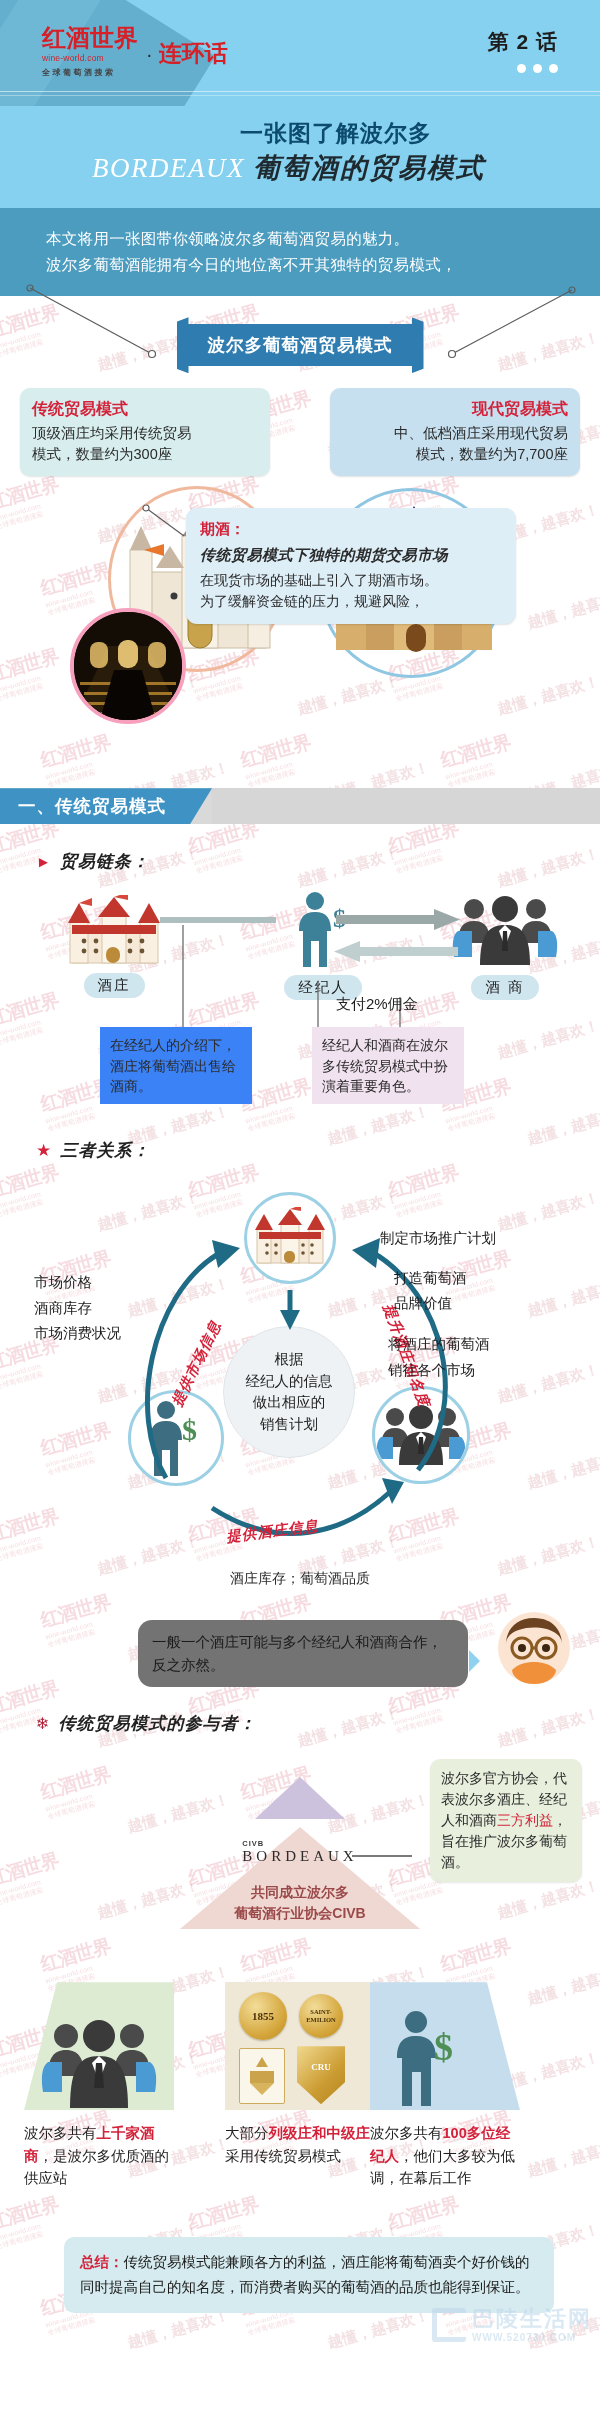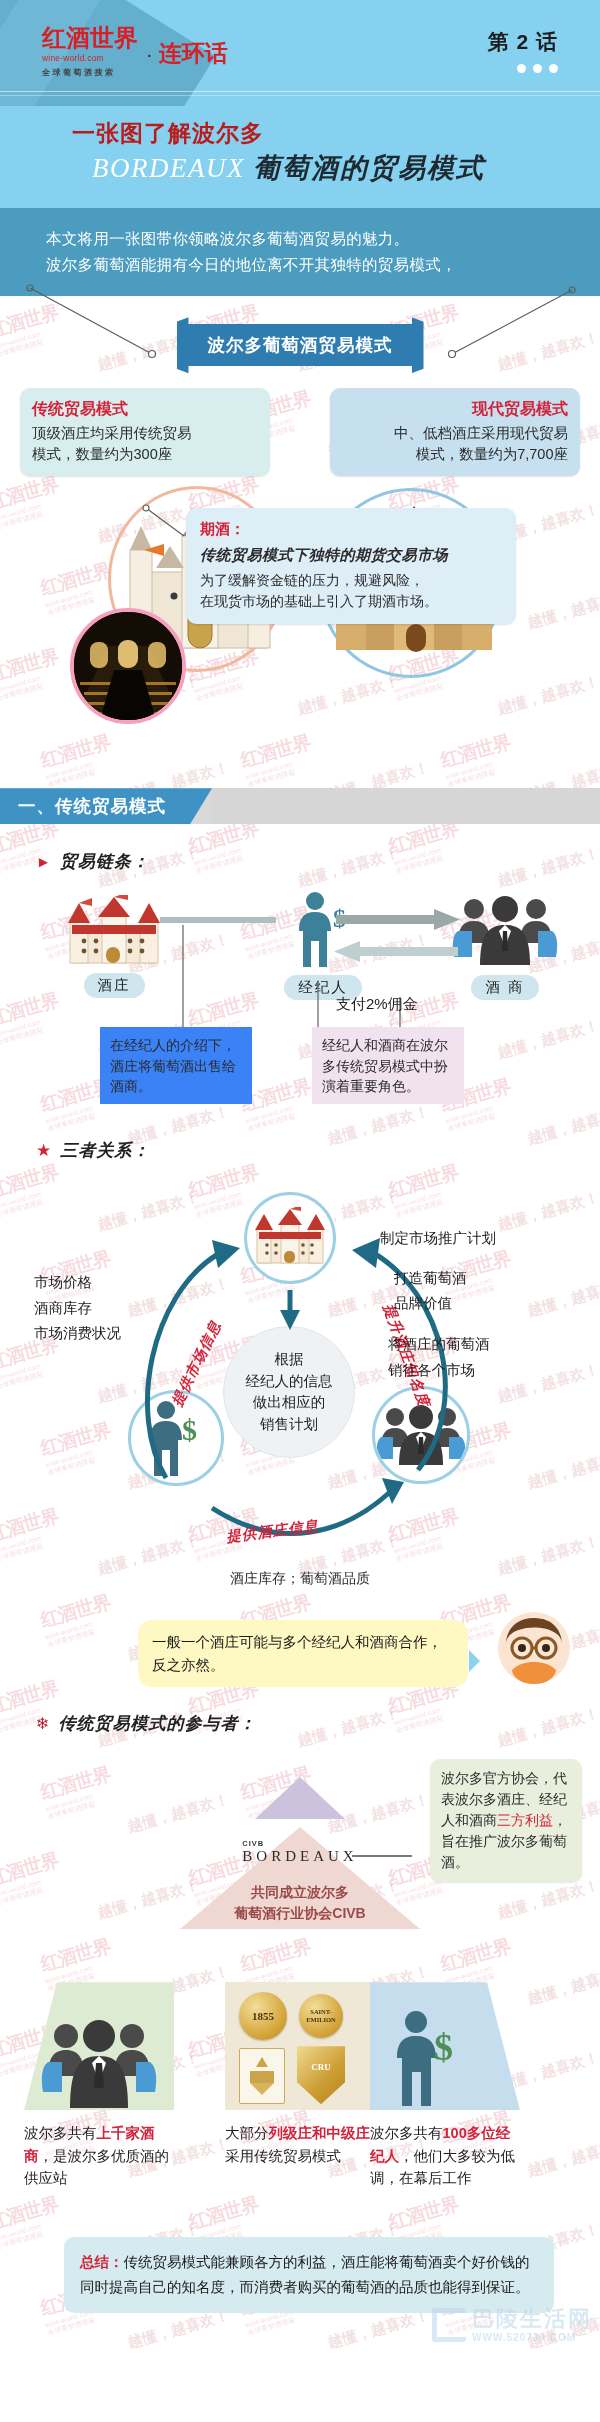--- a/index.html
+++ b/index.html
@@ -64,23 +64,24 @@
   .ep-dots { margin-top: 8px; display:flex; gap:7px; justify-content:flex-end;}
   .ep-dots i { width:9px; height:9px; border-radius:50%; background:#ffffff; display:block;}
   .hdr-rule { position:absolute; left:0; right:0; bottom:14px; height:1px; background:rgba(255,255,255,.55); z-index:2;}
   .hdr-rule2 { position:absolute; left:0; right:0; bottom:10px; height:1px; background:rgba(255,255,255,.35); z-index:2;}
 
   
   .title-block {
     background: #85d1ef; padding: 14px 0 22px 0; position: relative;
   }
   .t-line1 {
-    font-size: 23px; font-weight: bold; color: #b91c1c;
+    font-size: 23px; font-weight: bold; color: #0c4a6e;
     padding-left: 72px; letter-spacing: 1px; line-height: 1.2;
     font-family: "Liberation Serif", serif;
+    text-align: center;
   }
   .t-line2 {
     margin-top: 2px; padding-left: 92px;
     display: flex; align-items: baseline; gap: 8px;
   }
   .t-bordeaux {
     font-family: "Liberation Serif", serif;
     font-style: italic; font-size: 27px; color: #ffffff;
     letter-spacing: 1.5px; font-weight: normal;
   }
@@ -225,21 +226,21 @@
   .curved-red {
     position: absolute; color:#d3223a; font-weight: bold; font-style: italic;
     font-size: 14.5px; letter-spacing: 1px; white-space: nowrap;
   }
   .bottom-cap { position:absolute; left:0; right:0; top: 392px; text-align:center; font-size:14px;}
 
   
   .tip-row { position: relative; height: 104px; margin-top: 6px; }
   .tip-bubble {
     position:absolute; left: 138px; top: 16px; width: 330px;
-    background: #fef9c3; border-radius: 14px; padding: 11px 14px;
+    background: #737373; border-radius: 14px; padding: 11px 14px;
     font-size: 14.5px; line-height: 1.55; color:#1b1b1b;
   }
   .tip-bubble::after {
     content:""; position:absolute; right:-12px; top: 30px;
     border: 11px solid transparent; border-left-color:#8fd2ef; border-right:0;
   }
   .tip-avatar { position:absolute; right: 28px; top: 6px; width: 76px; height: 76px; }
 
   
   .parts { position: relative; height: 470px; margin-top: 14px; }
@@ -609,22 +610,22 @@
               <rect x="14" y="90" width="80" height="3"></rect>
               <rect x="18" y="100" width="72" height="3"></rect>
             </g>
             <polygon points="40,58 68,58 82,108 26,108" fill="#080502"></polygon>
           </svg>
         </div>
 
         <div class="futures">
           <div class="f-title">期酒：</div>
           <div class="f-sub">传统贸易模式下独特的期货交易市场</div>
+          <div>在现货市场的基础上引入了期酒市场。</div>
           <div>为了缓解资金链的压力，规避风险，</div>
-          <div>在现货市场的基础上引入了期酒市场。</div>
         </div>
         <svg width="60" height="40" style="position:absolute;left:140px;top:22px;z-index:13;">
           <line x1="6" y1="4" x2="44" y2="32" stroke="#5c5c5c" stroke-width="1.2"></line>
           <circle cx="6" cy="4" r="3" fill="#fff" stroke="#5c5c5c" stroke-width="1.2"></circle>
         </svg>
       </div>
 
       <div class="section-head">
         <div class="grey-tail"></div>
         <div class="blue">

